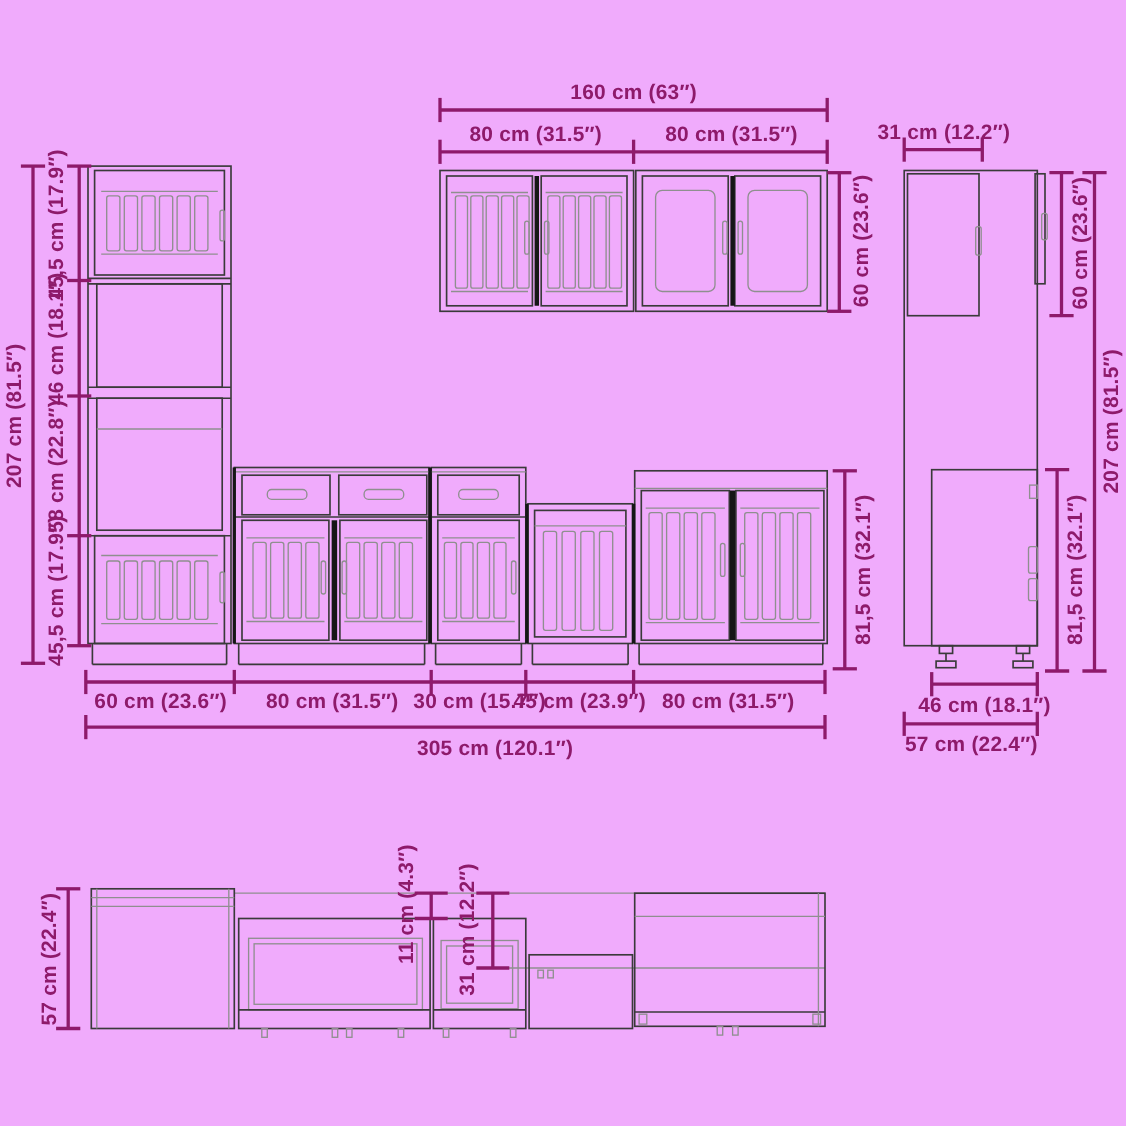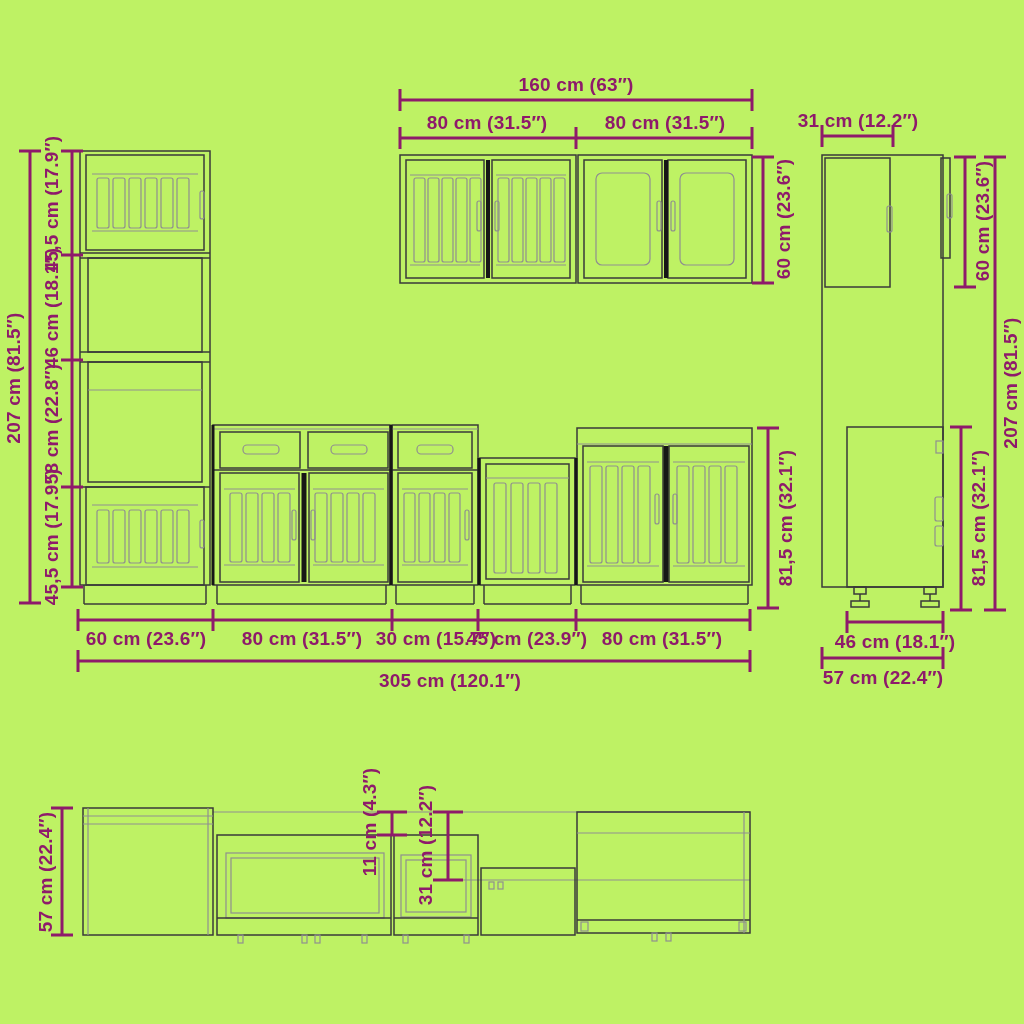--- a/index.html
+++ b/index.html
@@ -1,16 +1,16 @@
 <!DOCTYPE html>
 <html><head>
 <meta charset="utf-8">
 <style>
   html,body{margin:0;padding:0;background:#ffffff;}
-  #canvas{position:relative;width:1024px;height:1024px;background:#bef264;overflow:hidden;
+  #canvas{position:relative;width:1024px;height:1024px;background:#f0abfc;overflow:hidden;
           font-family:"Liberation Sans", sans-serif;}
   #art{position:absolute;left:0;top:0;}
   .dim-label{position:absolute;color:#8E1A6B;font-weight:bold;font-size:19px;white-space:nowrap;
              transform:translate(-50%,-50%);letter-spacing:0.2px;}
   .dim-label.v{transform:translate(-50%,-50%) rotate(-90deg);}
   
   .a{stroke:#3a3a3a;stroke-width:1.5;fill:none;}
   .b{stroke:#8f8f8f;stroke-width:1.2;fill:none;}
   .dark{stroke:#161616;fill:none;}
   .dim{stroke:#8E1A6B;stroke-width:3;fill:none;stroke-linecap:butt;}

